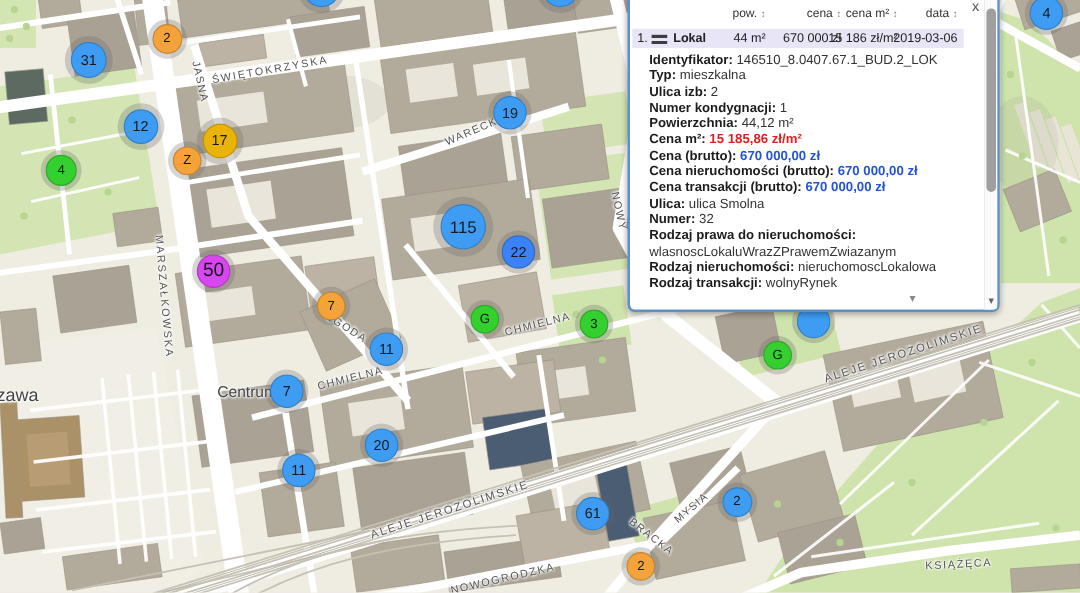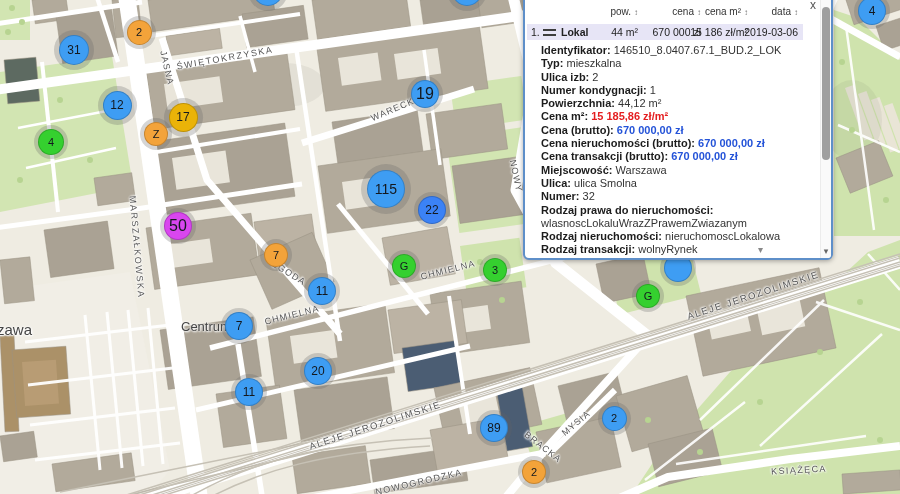--- a/index.html
+++ b/index.html
@@ -227,35 +227,35 @@
 
   <div id="markers">
       <div class="marker" style="left: 253px; top: -24px; height: 30px; width: 30px; line-height: 28px; font-size: 12px; background: rgb(62, 157, 243); box-shadow: rgba(100, 100, 100, 0.27) 0px 0px 0px 5px;"></div>
       <div class="marker" style="left: 452px; top: -24px; height: 30px; width: 30px; line-height: 28px; font-size: 12px; background: rgb(62, 157, 243); box-shadow: rgba(100, 100, 100, 0.27) 0px 0px 0px 5px;"></div>
       <div class="marker" style="left: 59px; top: 35px; height: 30px; width: 30px; line-height: 28px; font-size: 12px; background: rgb(62, 157, 243); box-shadow: rgba(100, 100, 100, 0.27) 0px 0px 0px 5px;">31</div>
       <div class="marker" style="left: 126.5px; top: 19.5px; height: 25px; width: 25px; line-height: 23px; font-size: 11px; background: rgb(243, 163, 58); box-shadow: rgba(100, 100, 100, 0.27) 0px 0px 0px 4px;">2</div>
       <div class="marker" style="left: 102.5px; top: 90.5px; height: 29px; width: 29px; line-height: 27px; font-size: 12px; background: rgb(62, 157, 243); box-shadow: rgba(100, 100, 100, 0.27) 0px 0px 0px 5px;">12</div>
       <div class="marker" style="left: 168.5px; top: 102.5px; height: 29px; width: 29px; line-height: 27px; font-size: 12px; background: #eab308; box-shadow: rgba(100, 100, 100, 0.27) 0px 0px 0px 5px;">17</div>
       <div class="marker" style="left: 144px; top: 122px; height: 24px; width: 24px; line-height: 22px; font-size: 11px; background: rgb(243, 163, 58); box-shadow: rgba(100, 100, 100, 0.27) 0px 0px 0px 4px;">Z</div>
       <div class="marker" style="left: 38px; top: 129px; height: 26px; width: 26px; line-height: 24px; font-size: 11px; background: rgb(53, 208, 47); box-shadow: rgba(100, 100, 100, 0.27) 0px 0px 0px 4px;">4</div>
-      <div class="marker" style="left: 411px; top: 80px; height: 28px; width: 28px; line-height: 26px; font-size: 16px; background: rgb(62, 157, 243); box-shadow: rgba(100, 100, 100, 0.27) 0px 0px 0px 4px;">19</div>
+      <div class="marker" style="left: 411px; top: 80px; height: 28px; width: 28px; line-height: 26px; font-size: 12px; background: rgb(62, 157, 243); box-shadow: rgba(100, 100, 100, 0.27) 0px 0px 0px 4px;">19</div>
       <div class="marker" style="left: 858px; top: -3px; height: 28px; width: 28px; line-height: 26px; font-size: 12px; background: rgb(62, 157, 243); box-shadow: rgba(100, 100, 100, 0.27) 0px 0px 0px 4px;">4</div>
       <div class="marker" style="left: 367px; top: 170px; height: 38px; width: 38px; line-height: 36px; font-size: 14px; background: rgb(62, 157, 243); box-shadow: rgba(100, 100, 100, 0.27) 0px 0px 0px 6px;">115</div>
       <div class="marker" style="left: 418px; top: 196px; height: 28px; width: 28px; line-height: 26px; font-size: 12px; background: #3b82f6; box-shadow: rgba(100, 100, 100, 0.27) 0px 0px 0px 4px;">22</div>
       <div class="marker" style="left: 164px; top: 212px; height: 28px; width: 28px; line-height: 26px; font-size: 16px; background: #d946ef; box-shadow: rgba(100, 100, 100, 0.27) 0px 0px 0px 4px;">50</div>
       <div class="marker" style="left: 264px; top: 243px; height: 24px; width: 24px; line-height: 22px; font-size: 11px; background: rgb(243, 163, 58); box-shadow: rgba(100, 100, 100, 0.27) 0px 0px 0px 4px;">7</div>
       <div class="marker" style="left: 392px; top: 254px; height: 24px; width: 24px; line-height: 22px; font-size: 11px; background: rgb(53, 208, 47); box-shadow: rgba(100, 100, 100, 0.27) 0px 0px 0px 4px;">G</div>
       <div class="marker" style="left: 483px; top: 258px; height: 24px; width: 24px; line-height: 22px; font-size: 11px; background: rgb(53, 208, 47); box-shadow: rgba(100, 100, 100, 0.27) 0px 0px 0px 4px;">3</div>
       <div class="marker" style="left: 308px; top: 277px; height: 28px; width: 28px; line-height: 26px; font-size: 12px; background: rgb(62, 157, 243); box-shadow: rgba(100, 100, 100, 0.27) 0px 0px 0px 4px;">11</div>
       <div class="marker" style="left: 225px; top: 312px; height: 28px; width: 28px; line-height: 26px; font-size: 12px; background: rgb(62, 157, 243); box-shadow: rgba(100, 100, 100, 0.27) 0px 0px 0px 4px;">7</div>
       <div class="marker" style="left: 636px; top: 284px; height: 24px; width: 24px; line-height: 22px; font-size: 11px; background: rgb(53, 208, 47); box-shadow: rgba(100, 100, 100, 0.27) 0px 0px 0px 4px;">G</div>
       <div class="marker" style="left: 664px; top: 254px; height: 28px; width: 28px; line-height: 26px; font-size: 12px; background: rgb(62, 157, 243); box-shadow: rgba(100, 100, 100, 0.27) 0px 0px 0px 4px;"></div>
       <div class="marker" style="left: 304px; top: 357px; height: 28px; width: 28px; line-height: 26px; font-size: 12px; background: rgb(62, 157, 243); box-shadow: rgba(100, 100, 100, 0.27) 0px 0px 0px 4px;">20</div>
       <div class="marker" style="left: 235px; top: 378px; height: 28px; width: 28px; line-height: 26px; font-size: 12px; background: rgb(62, 157, 243); box-shadow: rgba(100, 100, 100, 0.27) 0px 0px 0px 4px;">11</div>
-      <div class="marker" style="left: 480px; top: 414px; height: 28px; width: 28px; line-height: 26px; font-size: 12px; background: rgb(62, 157, 243); box-shadow: rgba(100, 100, 100, 0.27) 0px 0px 0px 4px;">89</div>
+      <div class="marker" style="left: 480px; top: 414px; height: 28px; width: 28px; line-height: 26px; font-size: 12px; background: rgb(62, 157, 243); box-shadow: rgba(100, 100, 100, 0.27) 0px 0px 0px 4px;">61</div>
       <div class="marker" style="left: 601.5px; top: 405.5px; height: 25px; width: 25px; line-height: 23px; font-size: 11px; background: rgb(62, 157, 243); box-shadow: rgba(100, 100, 100, 0.27) 0px 0px 0px 4px;">2</div>
       <div class="marker" style="left: 522px; top: 460px; height: 24px; width: 24px; line-height: 22px; font-size: 11px; background: rgb(243, 163, 58); box-shadow: rgba(100, 100, 100, 0.27) 0px 0px 0px 4px;">2</div>
     </div>
 
   <div class="popup">
     <span class="popup-close">x</span>
 
     <div class="popup-cols">
       <span class="hc hc-pow"><span>pow.</span><span class="sort">↕</span></span>
       <span class="hc hc-cena"><span>cena</span><span class="sort">↕</span></span>
@@ -276,21 +276,20 @@
     <div class="popup-details" id="popup-details">
         <div class="detail-line"><span class="dl">Identyfikator: </span><span class="dv none">146510_8.0407.67.1_BUD.2_LOK</span></div>
         <div class="detail-line"><span class="dl">Typ: </span><span class="dv none">mieszkalna</span></div>
         <div class="detail-line"><span class="dl">Ulica izb: </span><span class="dv none">2</span></div>
         <div class="detail-line"><span class="dl">Numer kondygnacji: </span><span class="dv none">1</span></div>
         <div class="detail-line"><span class="dl">Powierzchnia: </span><span class="dv none">44,12 m²</span></div>
         <div class="detail-line"><span class="dl">Cena m²: </span><span class="dv red" style="color: rgb(228, 30, 32);">15 185,86 zł/m²</span></div>
         <div class="detail-line"><span class="dl">Cena (brutto): </span><span class="dv blue" style="color: rgb(36, 83, 216);">670 000,00 zł</span></div>
         <div class="detail-line"><span class="dl">Cena nieruchomości (brutto): </span><span class="dv blue" style="color: rgb(36, 83, 216);">670 000,00 zł</span></div>
         <div class="detail-line"><span class="dl">Cena transakcji (brutto): </span><span class="dv blue" style="color: rgb(36, 83, 216);">670 000,00 zł</span></div>
-        <div class="detail-line"><span class="dl">Miejscowość: </span><span class="dv none">Warszawa</span></div>
         <div class="detail-line"><span class="dl">Ulica: </span><span class="dv none">ulica Smolna</span></div>
         <div class="detail-line"><span class="dl">Numer: </span><span class="dv none">32</span></div>
         <div class="detail-line"><span class="dl">Rodzaj prawa do nieruchomości: </span><span class="dv none">wlasnoscLokaluWrazZPrawemZwiazanym</span></div>
         <div class="detail-line"><span class="dl">Rodzaj nieruchomości: </span><span class="dv none">nieruchomoscLokalowa</span></div>
         <div class="detail-line"><span class="dl">Rodzaj transakcji: </span><span class="dv none">wolnyRynek</span></div>
       </div>
 
     <span class="more-arrow">▾</span>
     <div class="sb-track">
       <div class="sb-thumb"></div>

